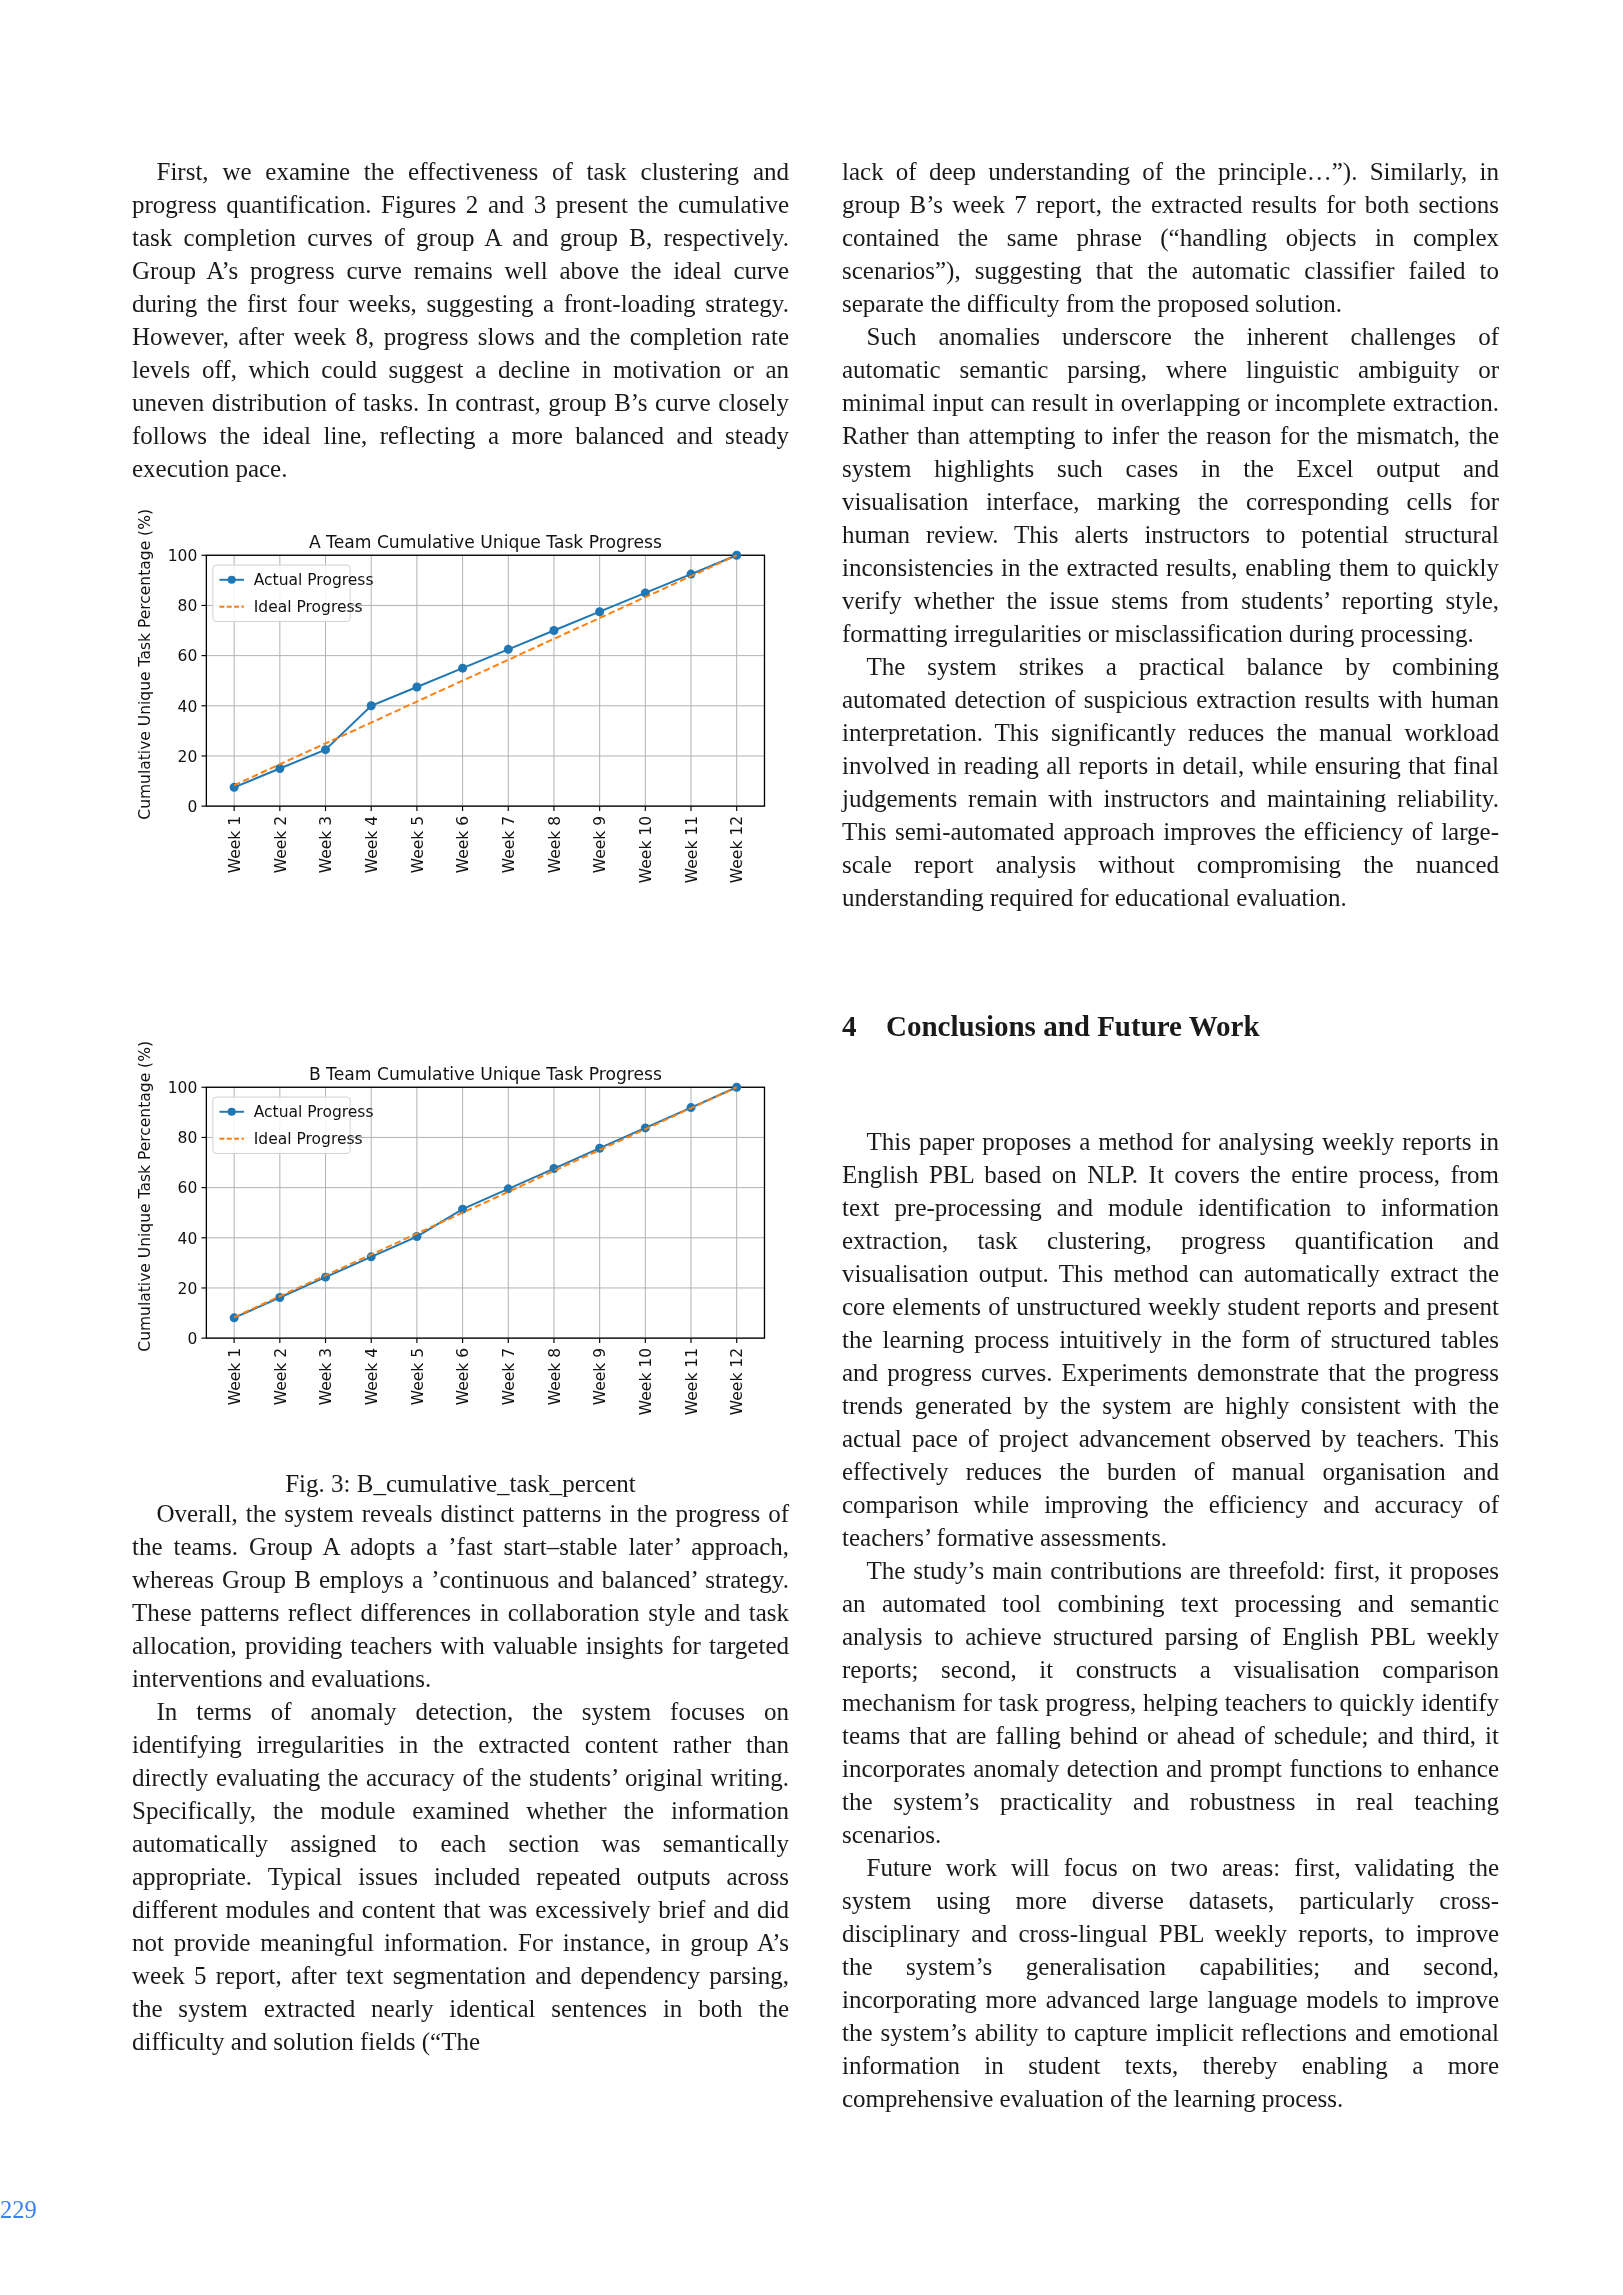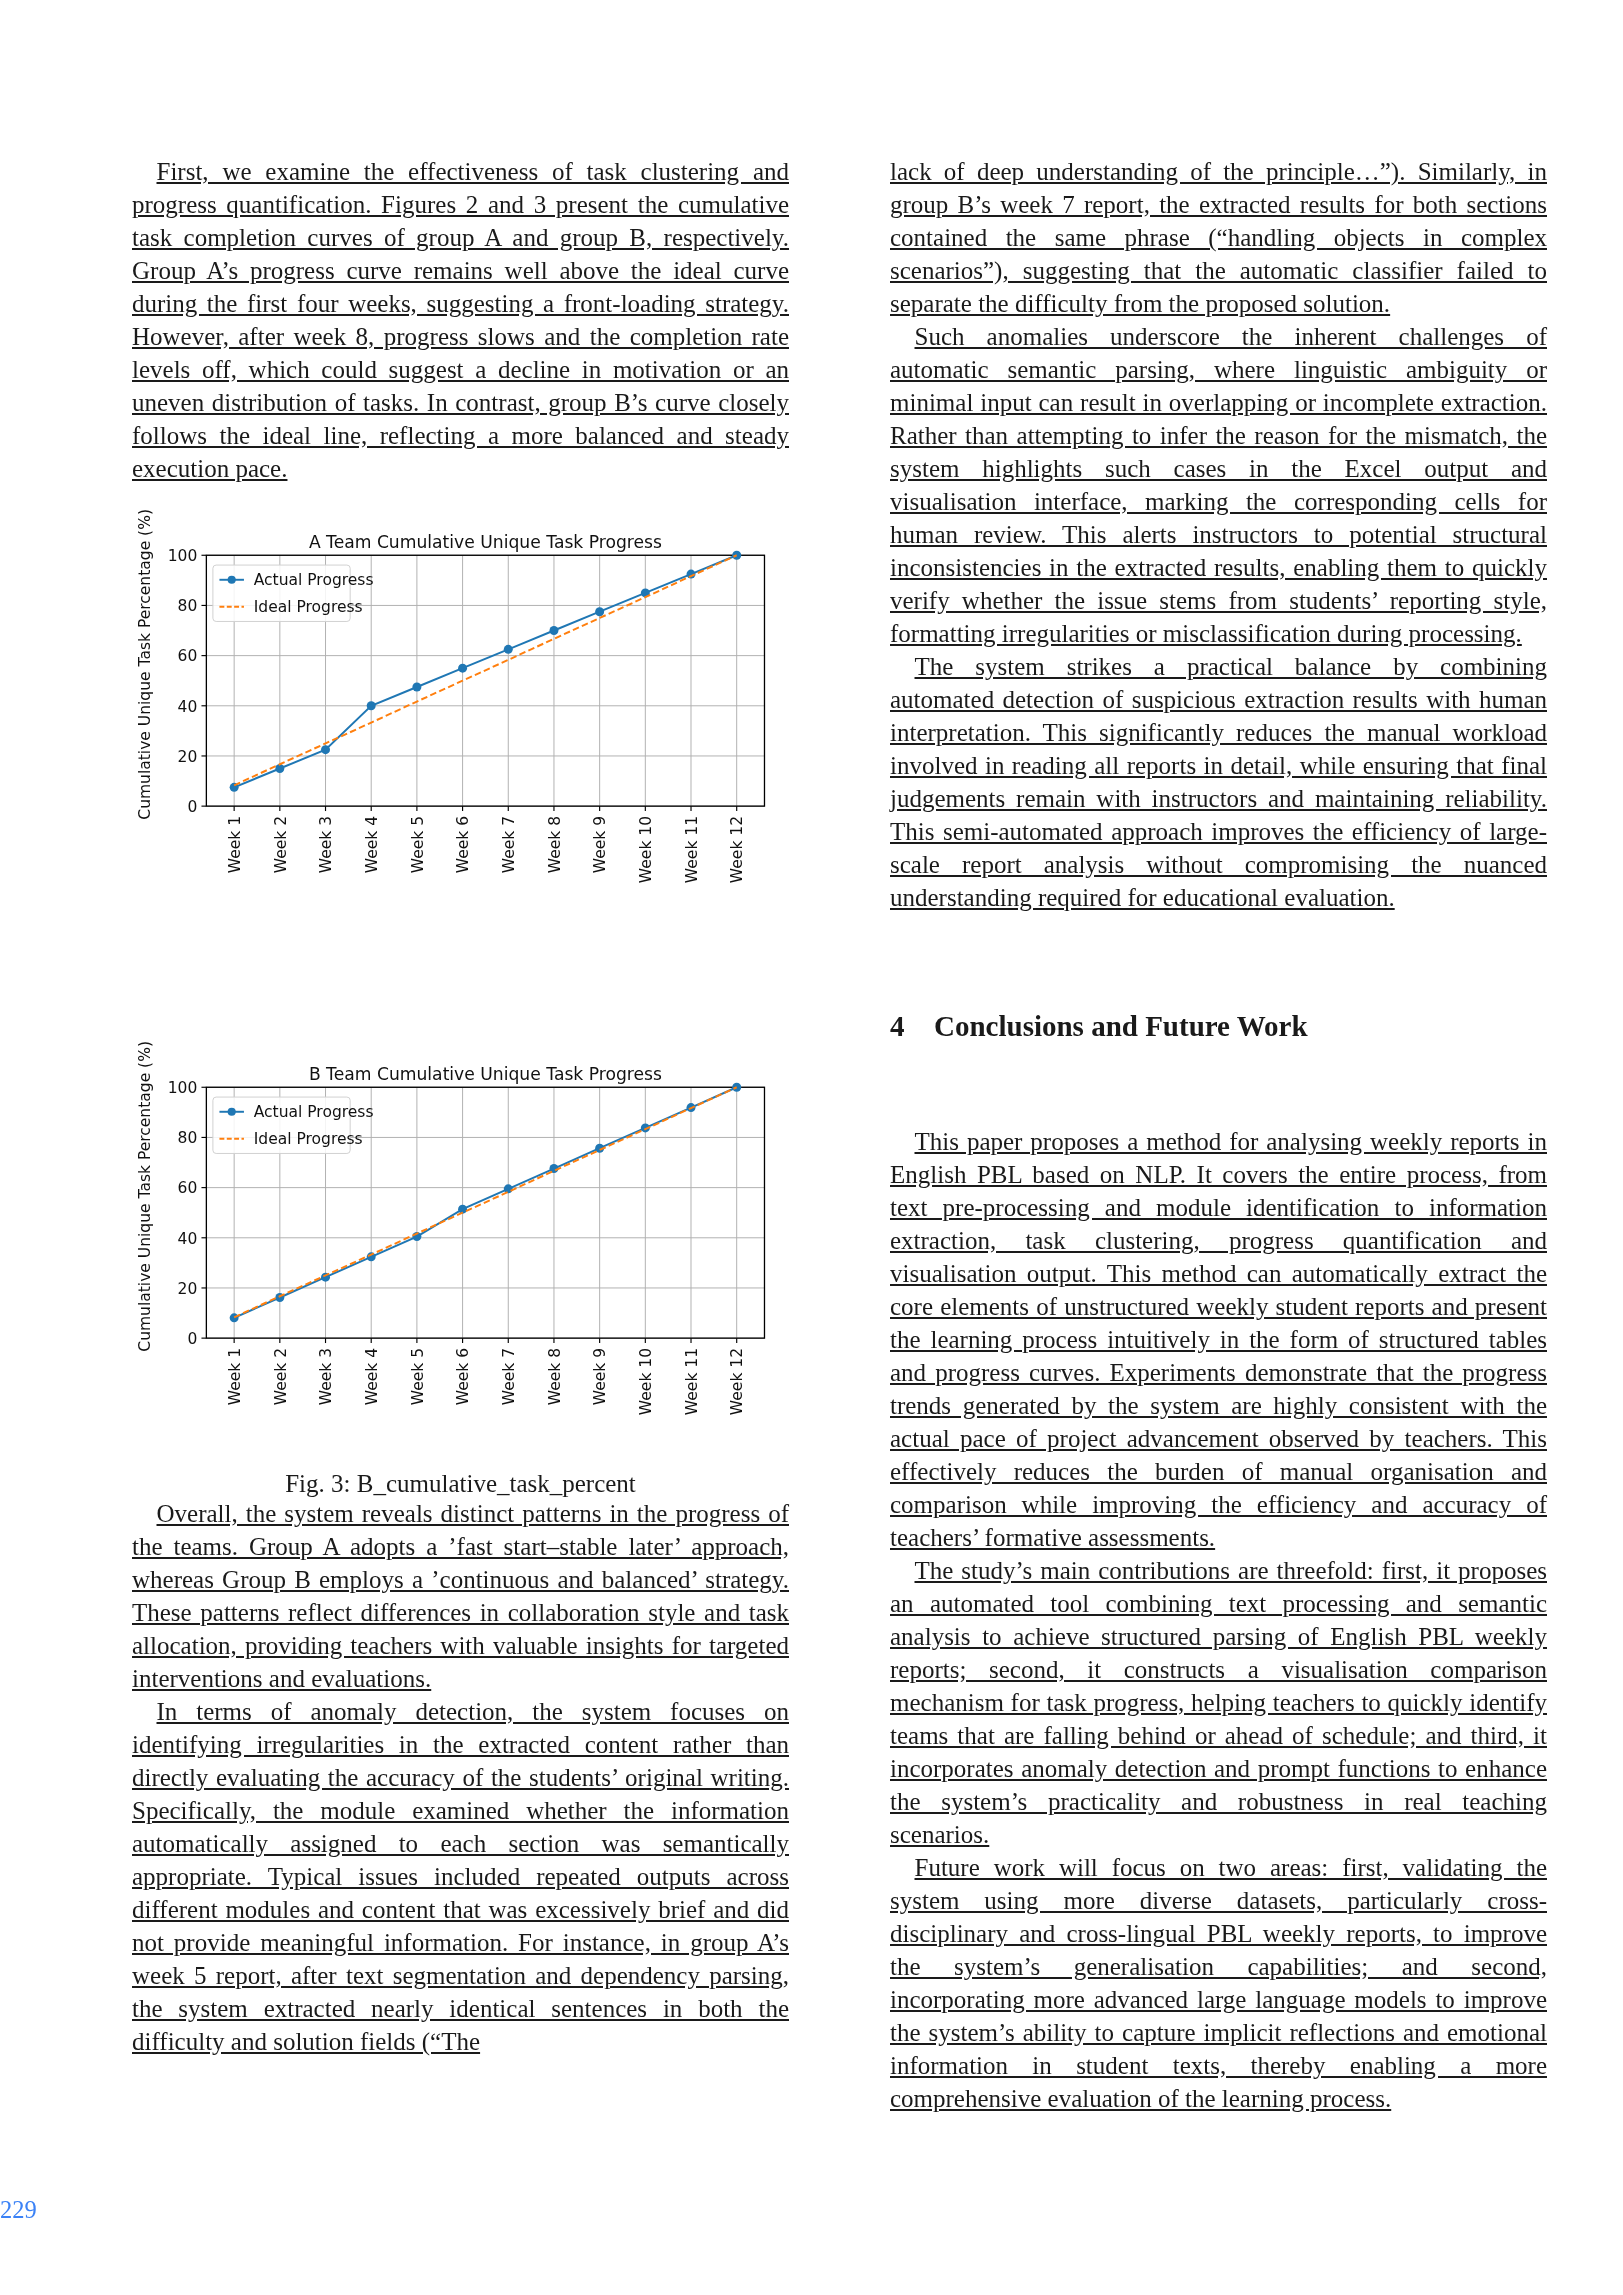--- a/index.html
+++ b/index.html
@@ -1,22 +1,22 @@
 <!DOCTYPE html>
 <html style="font-size:13px"><head>
 <meta charset="utf-8">
 <style>
   html, body { margin: 0; padding: 0; background: #ffffff; }
   body { width: 1623px; height: 2295px; position: relative; overflow: hidden;
          font-family: "Liberation Serif", "DejaVu Serif", serif; color: #1a1a1a; }
   .col { position: absolute; width: 657px; }
   .col-left { left: 132px; }
-  .col-right { left: 842px; margin-left: 48px; }
+  .col-right { left: 842px; }
   p.para { margin: 0; font-size: 25px; line-height: 33px; text-align: justify;
-           text-indent: 24.5px; hyphens: manual; text-decoration: underline; }
+           text-indent: 24.5px; hyphens: manual; }
   p.para.noindent { text-indent: 0; }
   .figure { position: absolute; left: 132px; width: 657px; }
   .figure svg { display: block; }
   .caption { text-align: center; font-size: 25px; line-height: 33px; margin-top: 0; }
   .section-heading { font-weight: bold; font-size: 29px; line-height: 36px; margin: 0; }
   .section-heading .num { display: inline-block; width: 44px; }
   .page-number { position: absolute; top: 2196px; left: 0; width: 1623px; text-align: left;
                  font-size: 24.5px; color: #3b82f6; }
   .chart-text { font-family: "DejaVu Sans", "Liberation Sans", sans-serif; fill: #111; }
 </style>

